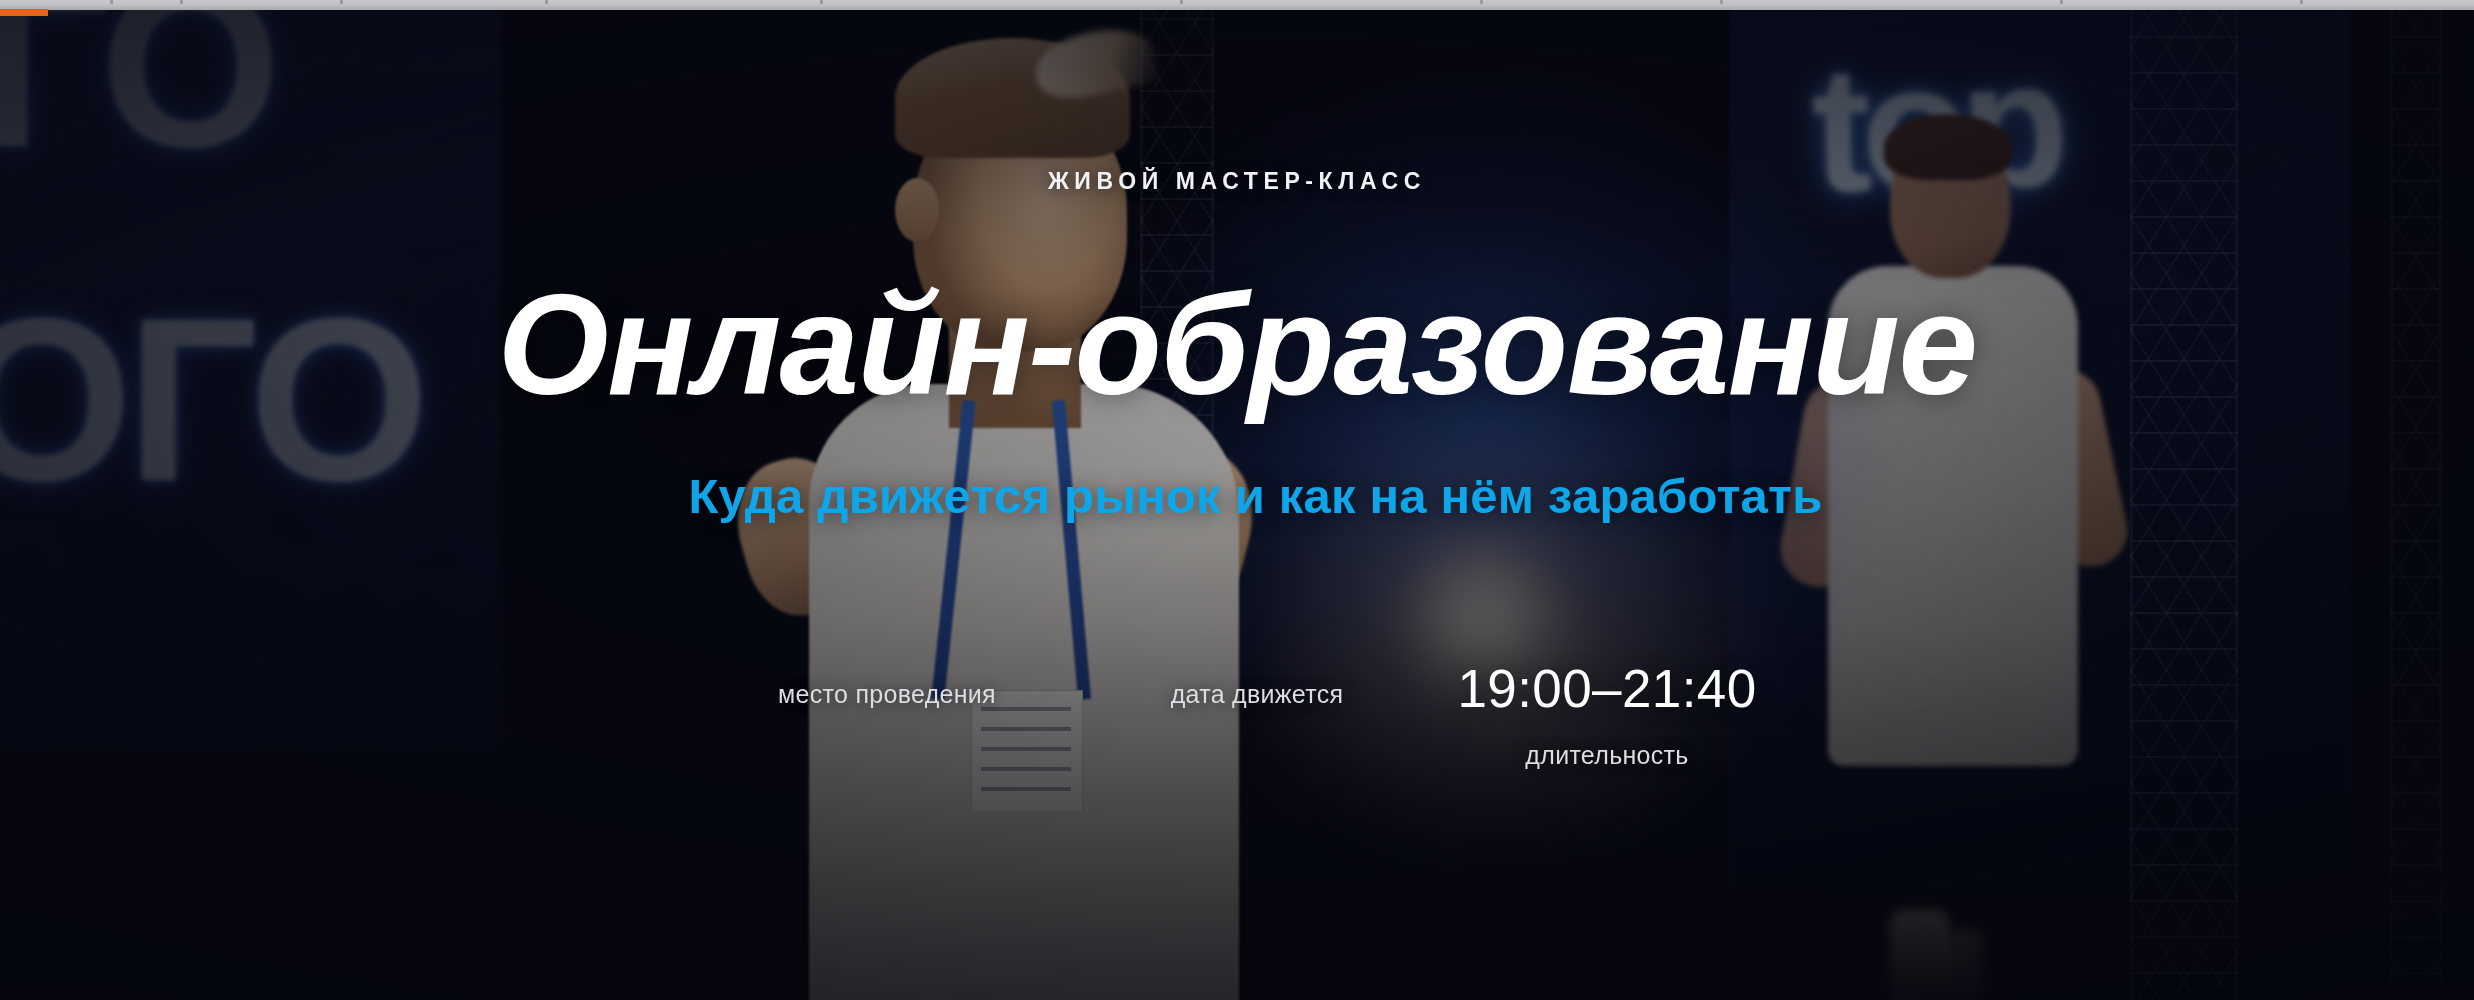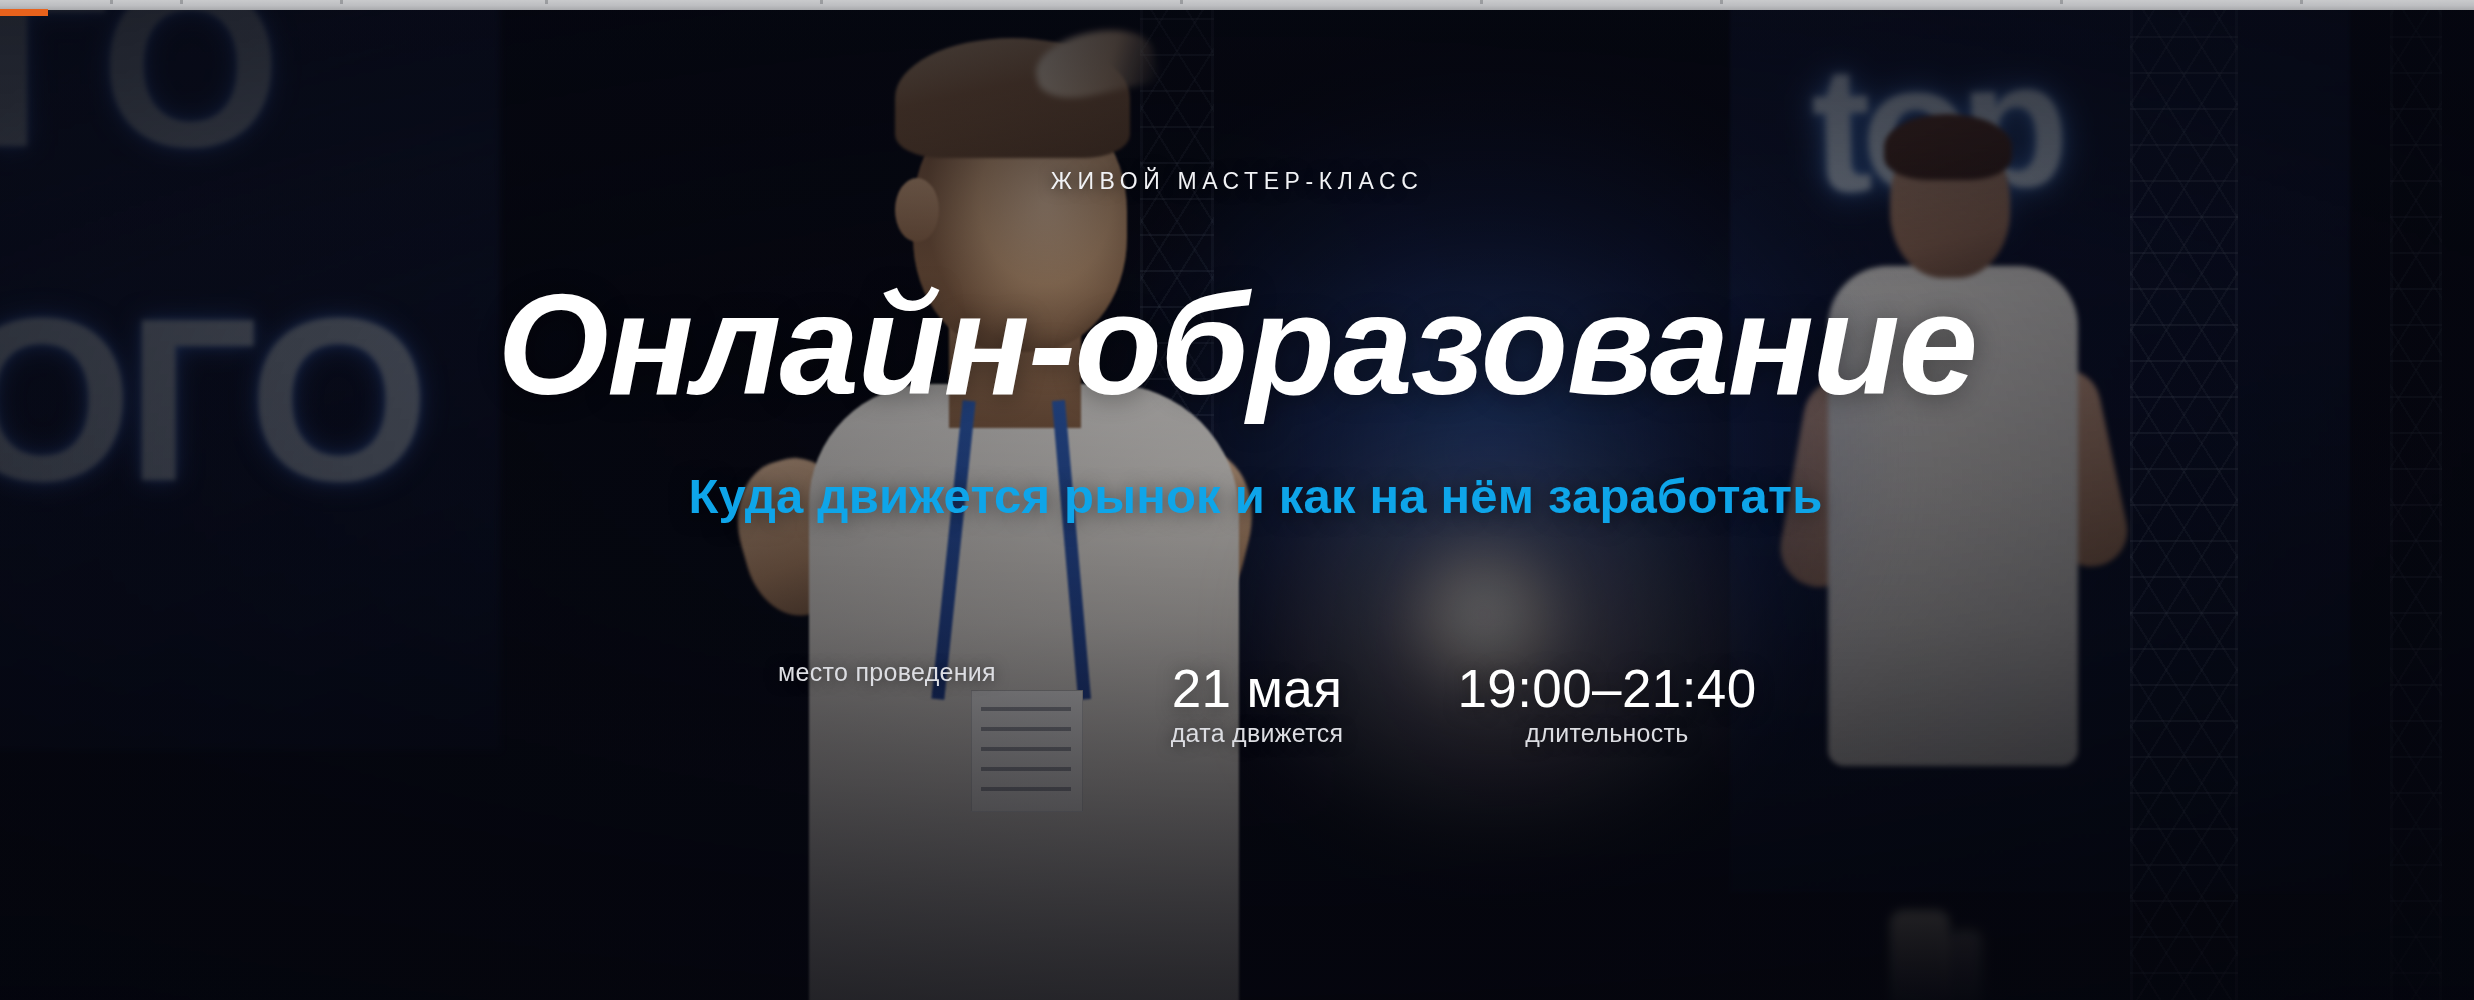--- a/index.html
+++ b/index.html
@@ -257,21 +257,21 @@
   #hero-content {
     position:absolute; inset:0;
     z-index:30;
     display:flex; flex-direction:column; align-items:center;
     color:#fff;
   }
 
   #kicker {
     margin-top:158px;
     font-size:23px;
-    font-weight:400;
+    font-weight:700;
     letter-spacing:5.6px;
     color:#f1f2f5;
     text-transform:uppercase;
     white-space:nowrap;
     text-shadow:0 1px 14px rgba(0,0,0,.55);
   }
 
   #hero-title {
     margin-top:78px;
     font-size:143px;
@@ -308,20 +308,21 @@
 
   .meta-value {
     font-size:53px;
     font-weight:400;
     letter-spacing:.4px;
     color:#ffffff;
     white-space:nowrap;
     text-shadow:0 2px 18px rgba(0,0,0,.5);
   }
   .meta-label {
+    margin-top:22px;
     font-size:25px;
     font-weight:400;
     letter-spacing:.3px;
     color:#dcdde2;
     white-space:nowrap;
     text-shadow:0 1px 14px rgba(0,0,0,.55);
   }
 </style>
 </head>
 <body>
@@ -402,21 +403,20 @@
 
     <p id="hero-subtitle">Куда движется рынок и как на нём заработать</p>
 
     <div id="meta-row">
 
       <div class="meta-col" id="meta-col-0">
         <div class="meta-label">место проведения</div>
       </div>
 
       <div class="meta-col" id="meta-col-1">
-        <div class="meta-value">21 мая</div>
         <div class="meta-label">дата движется</div>
       </div>
 
       <div class="meta-col" id="meta-col-2">
         <div class="meta-value">19:00–21:40</div>
         <div class="meta-label">длительность</div>
       </div>
 
     </div>
   </div>

